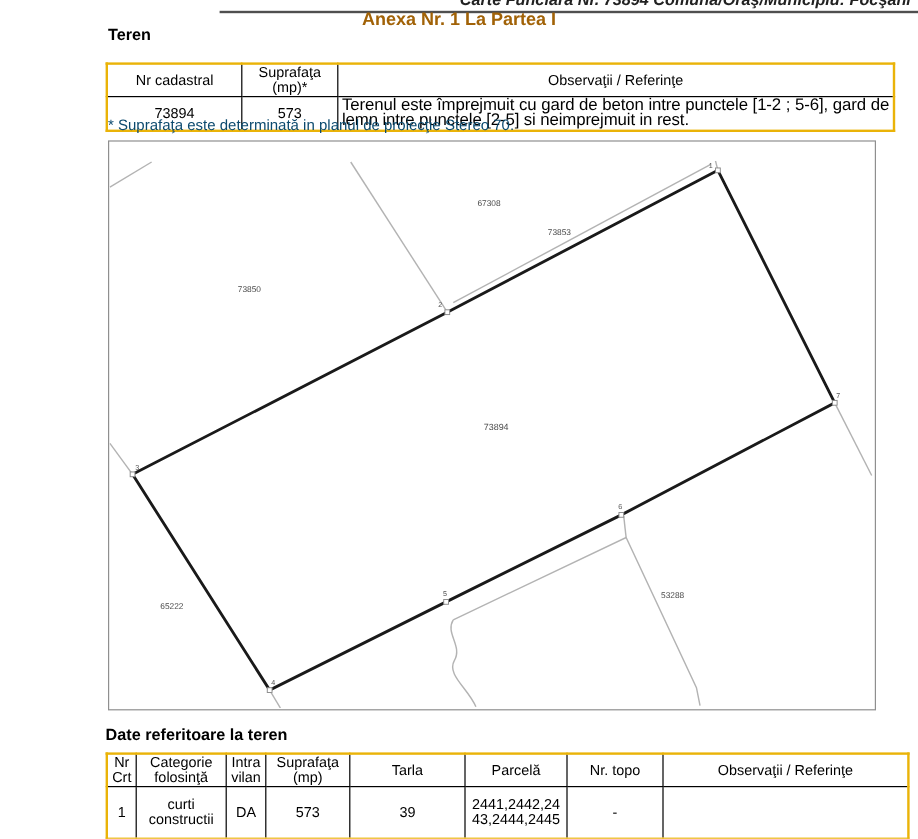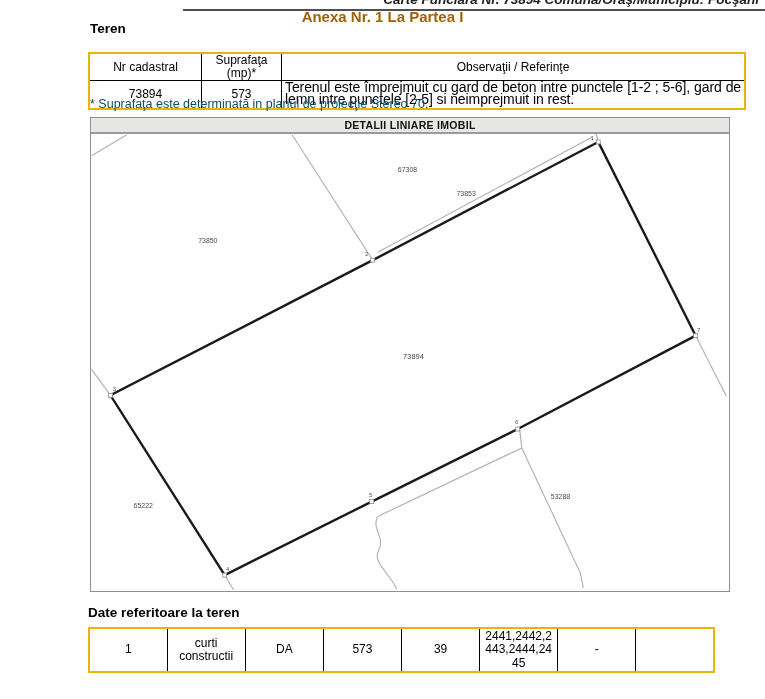--- a/index.html
+++ b/index.html
@@ -103,21 +103,20 @@
     <td>73894</td>
     <td>573</td>
     <td class="obs-cell">Terenul este împrejmuit cu gard de beton intre punctele [1-2 ; 5-6], gard de lemn intre punctele [2-5] si neimprejmuit in rest.</td>
   </tr>
 </tbody>
   </table>
 
 <div class="abs footnote">* Suprafaţa este determinată in planul de proiecţie Stereo 70.</div>
 
 <div class="abs map-box">
-  <div class="map-titlebar">DETALII LINIARE IMOBIL</div>
   <svg class="map-svg" width="637" height="456" viewBox="0 0 640 459" id="map-svg">
       <line x1="0" y1="22" x2="35" y2="1" stroke="#b3b3b3" stroke-width="1.2"></line>
       <line x1="202" y1="1" x2="283" y2="127" stroke="#b3b3b3" stroke-width="1.2"></line>
       <line x1="288" y1="119" x2="504" y2="3" stroke="#b3b3b3" stroke-width="1.2"></line>
       <line x1="510" y1="8" x2="508" y2="0" stroke="#b3b3b3" stroke-width="1.2"></line>
       <line x1="0" y1="237" x2="19" y2="263" stroke="#b3b3b3" stroke-width="1.2"></line>
       <line x1="134" y1="444" x2="143" y2="459" stroke="#b3b3b3" stroke-width="1.2"></line>
       <line x1="608" y1="203" x2="639" y2="264" stroke="#b3b3b3" stroke-width="1.2"></line>
       <line x1="431" y1="298" x2="433" y2="316" stroke="#b3b3b3" stroke-width="1.2"></line>
       <path d="M288,385 L433,316 L492,442 L495,457" stroke="#b3b3b3" stroke-width="1.2" fill="none"></path>
@@ -143,20 +142,30 @@
       <text x="324" y="226" font-size="7.5" fill="#4a4a4a" text-anchor="middle" font-family="&quot;Liberation Sans&quot;, sans-serif">73894</text>
       <text x="52" y="376" font-size="7" fill="#4a4a4a" text-anchor="middle" font-family="&quot;Liberation Sans&quot;, sans-serif">65222</text>
       <text x="472" y="367" font-size="7" fill="#4a4a4a" text-anchor="middle" font-family="&quot;Liberation Sans&quot;, sans-serif">53288</text>
     </svg>
 </div>
 
 <div class="abs sec-heading h-date">Date referitoare la teren</div>
 
 <table class="doc-table t2">
   <tbody>
+      <tr class="hrow">
+    <th class="c0 small-head">Nr Crt</th>
+    <th class="c1">Categorie folosinţă</th>
+    <th class="c2 small-head">Intra vilan</th>
+    <th class="c3">Suprafaţa (mp)</th>
+    <th class="c4">Tarla</th>
+    <th class="c5">Parcelă</th>
+    <th class="c6">Nr. topo</th>
+    <th class="c7">Observaţii / Referinţe</th>
+  </tr>
   <tr class="drow">
     <td>1</td>
     <td>curti constructii</td>
     <td>DA</td>
     <td>573</td>
     <td>39</td>
     <td class="wrapnum">2441,2442,2443,2444,2445</td>
     <td>-</td>
     <td></td>
   </tr>

